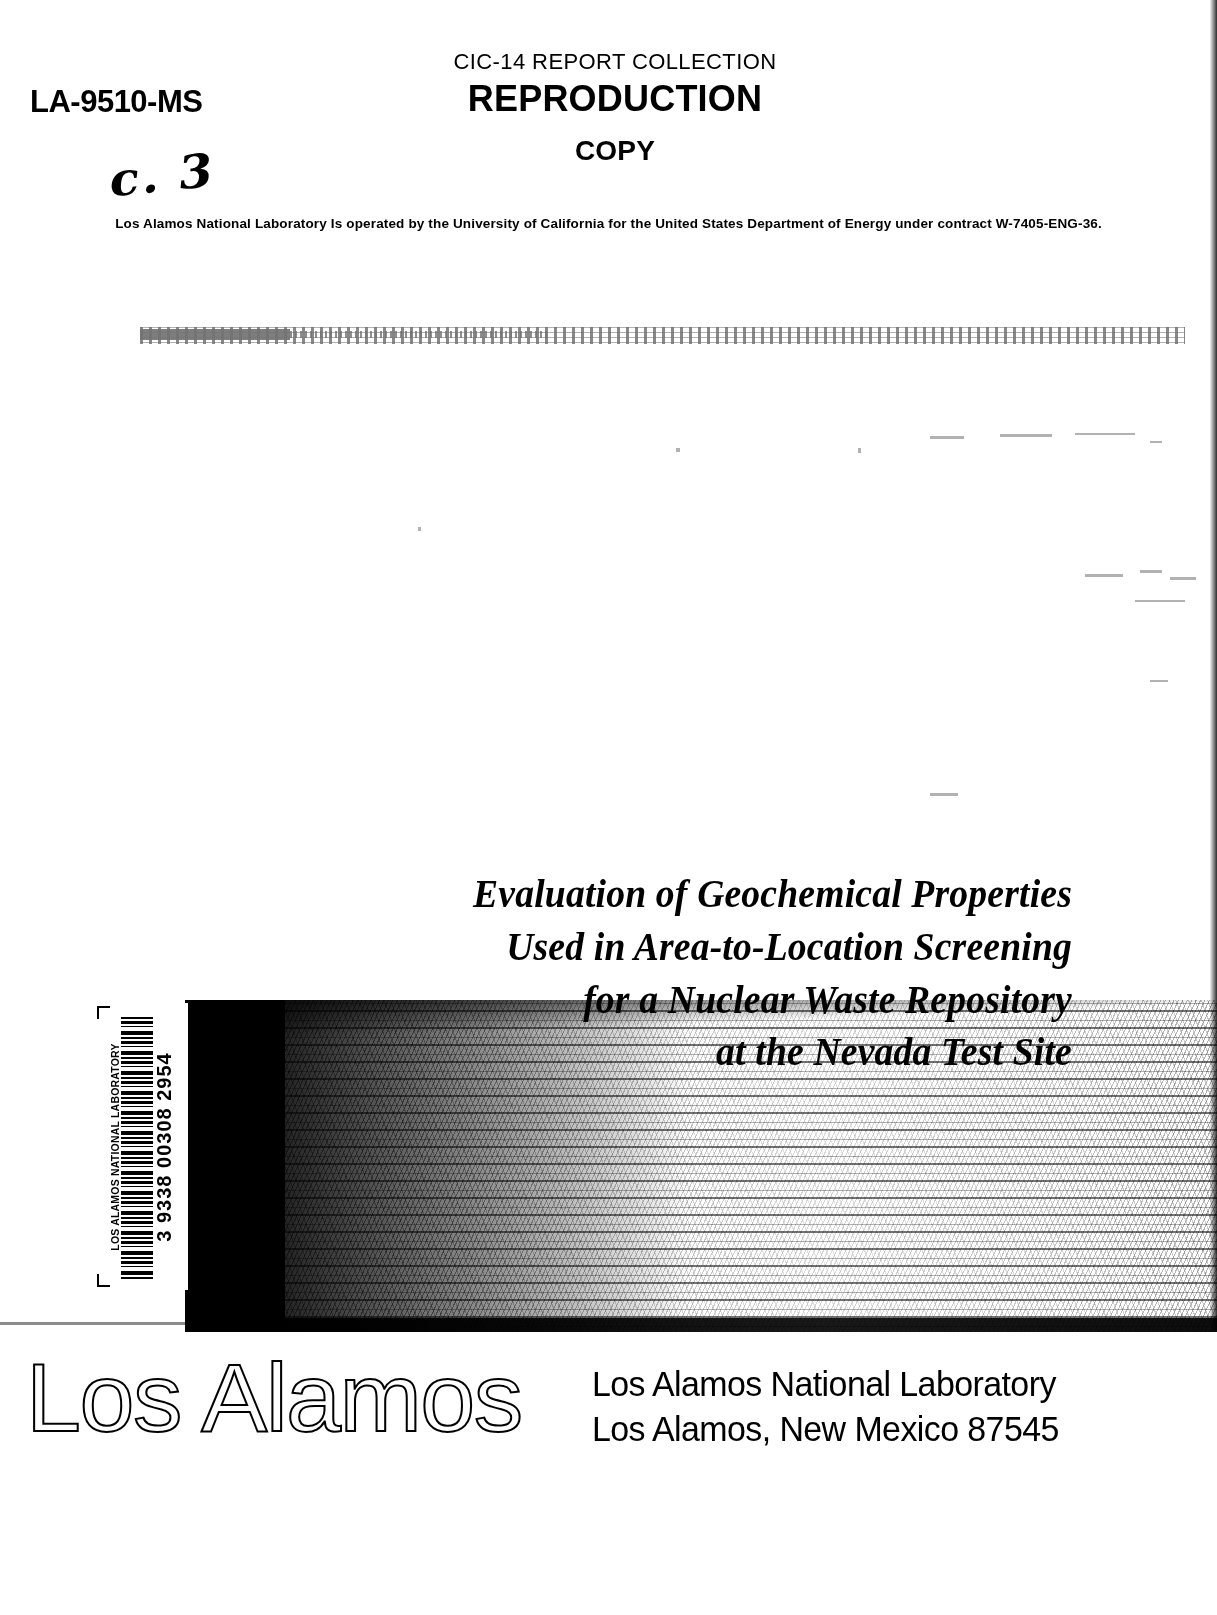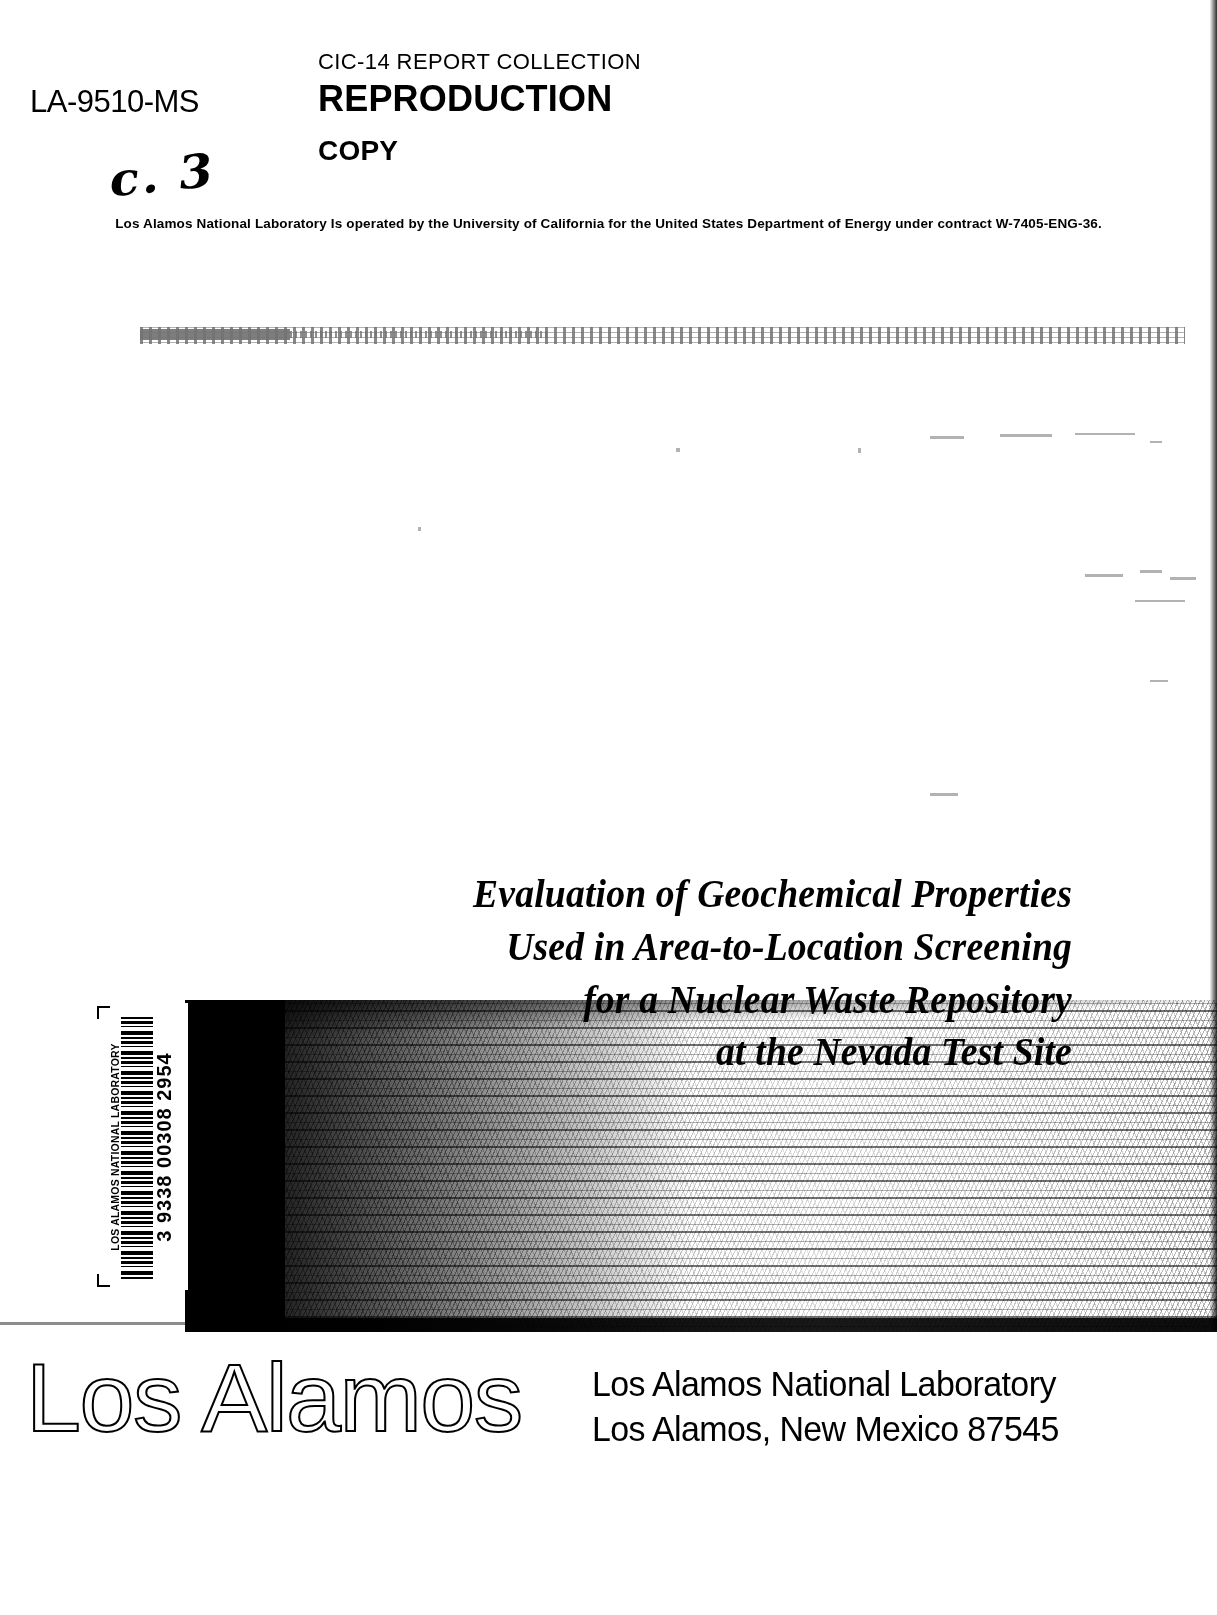--- a/index.html
+++ b/index.html
@@ -19,42 +19,42 @@
     background: #ffffff;
     overflow: hidden;
   }
 
   
   .report-number {
     position: absolute;
     left: 30px;
     top: 84px;
     font-size: 31px;
-    font-weight: normal;
+    font-weight: bold;
     letter-spacing: -0.5px;
     font-family: "Liberation Sans", sans-serif;
   }
   .copy-mark {
     position: absolute;
     left: 112px;
     top: 148px;
     font-size: 46px;
     font-weight: bold;
     font-style: italic;
     font-family: "DejaVu Serif", serif;
     transform: rotate(-6deg) scaleX(1.06);
     letter-spacing: 2px;
   }
 
   .stamp {
     position: absolute;
-    left: 318px;
+    left: 325px;
     top: 50px;
     width: 580px;
-    text-align: left;
+    text-align: center;
   }
   .stamp .line-1 {
     font-size: 22px;
     font-weight: normal;
     letter-spacing: 0.4px;
     line-height: 1.12;
     display: block;
   }
   .stamp .line-2 {
     font-size: 36px;

